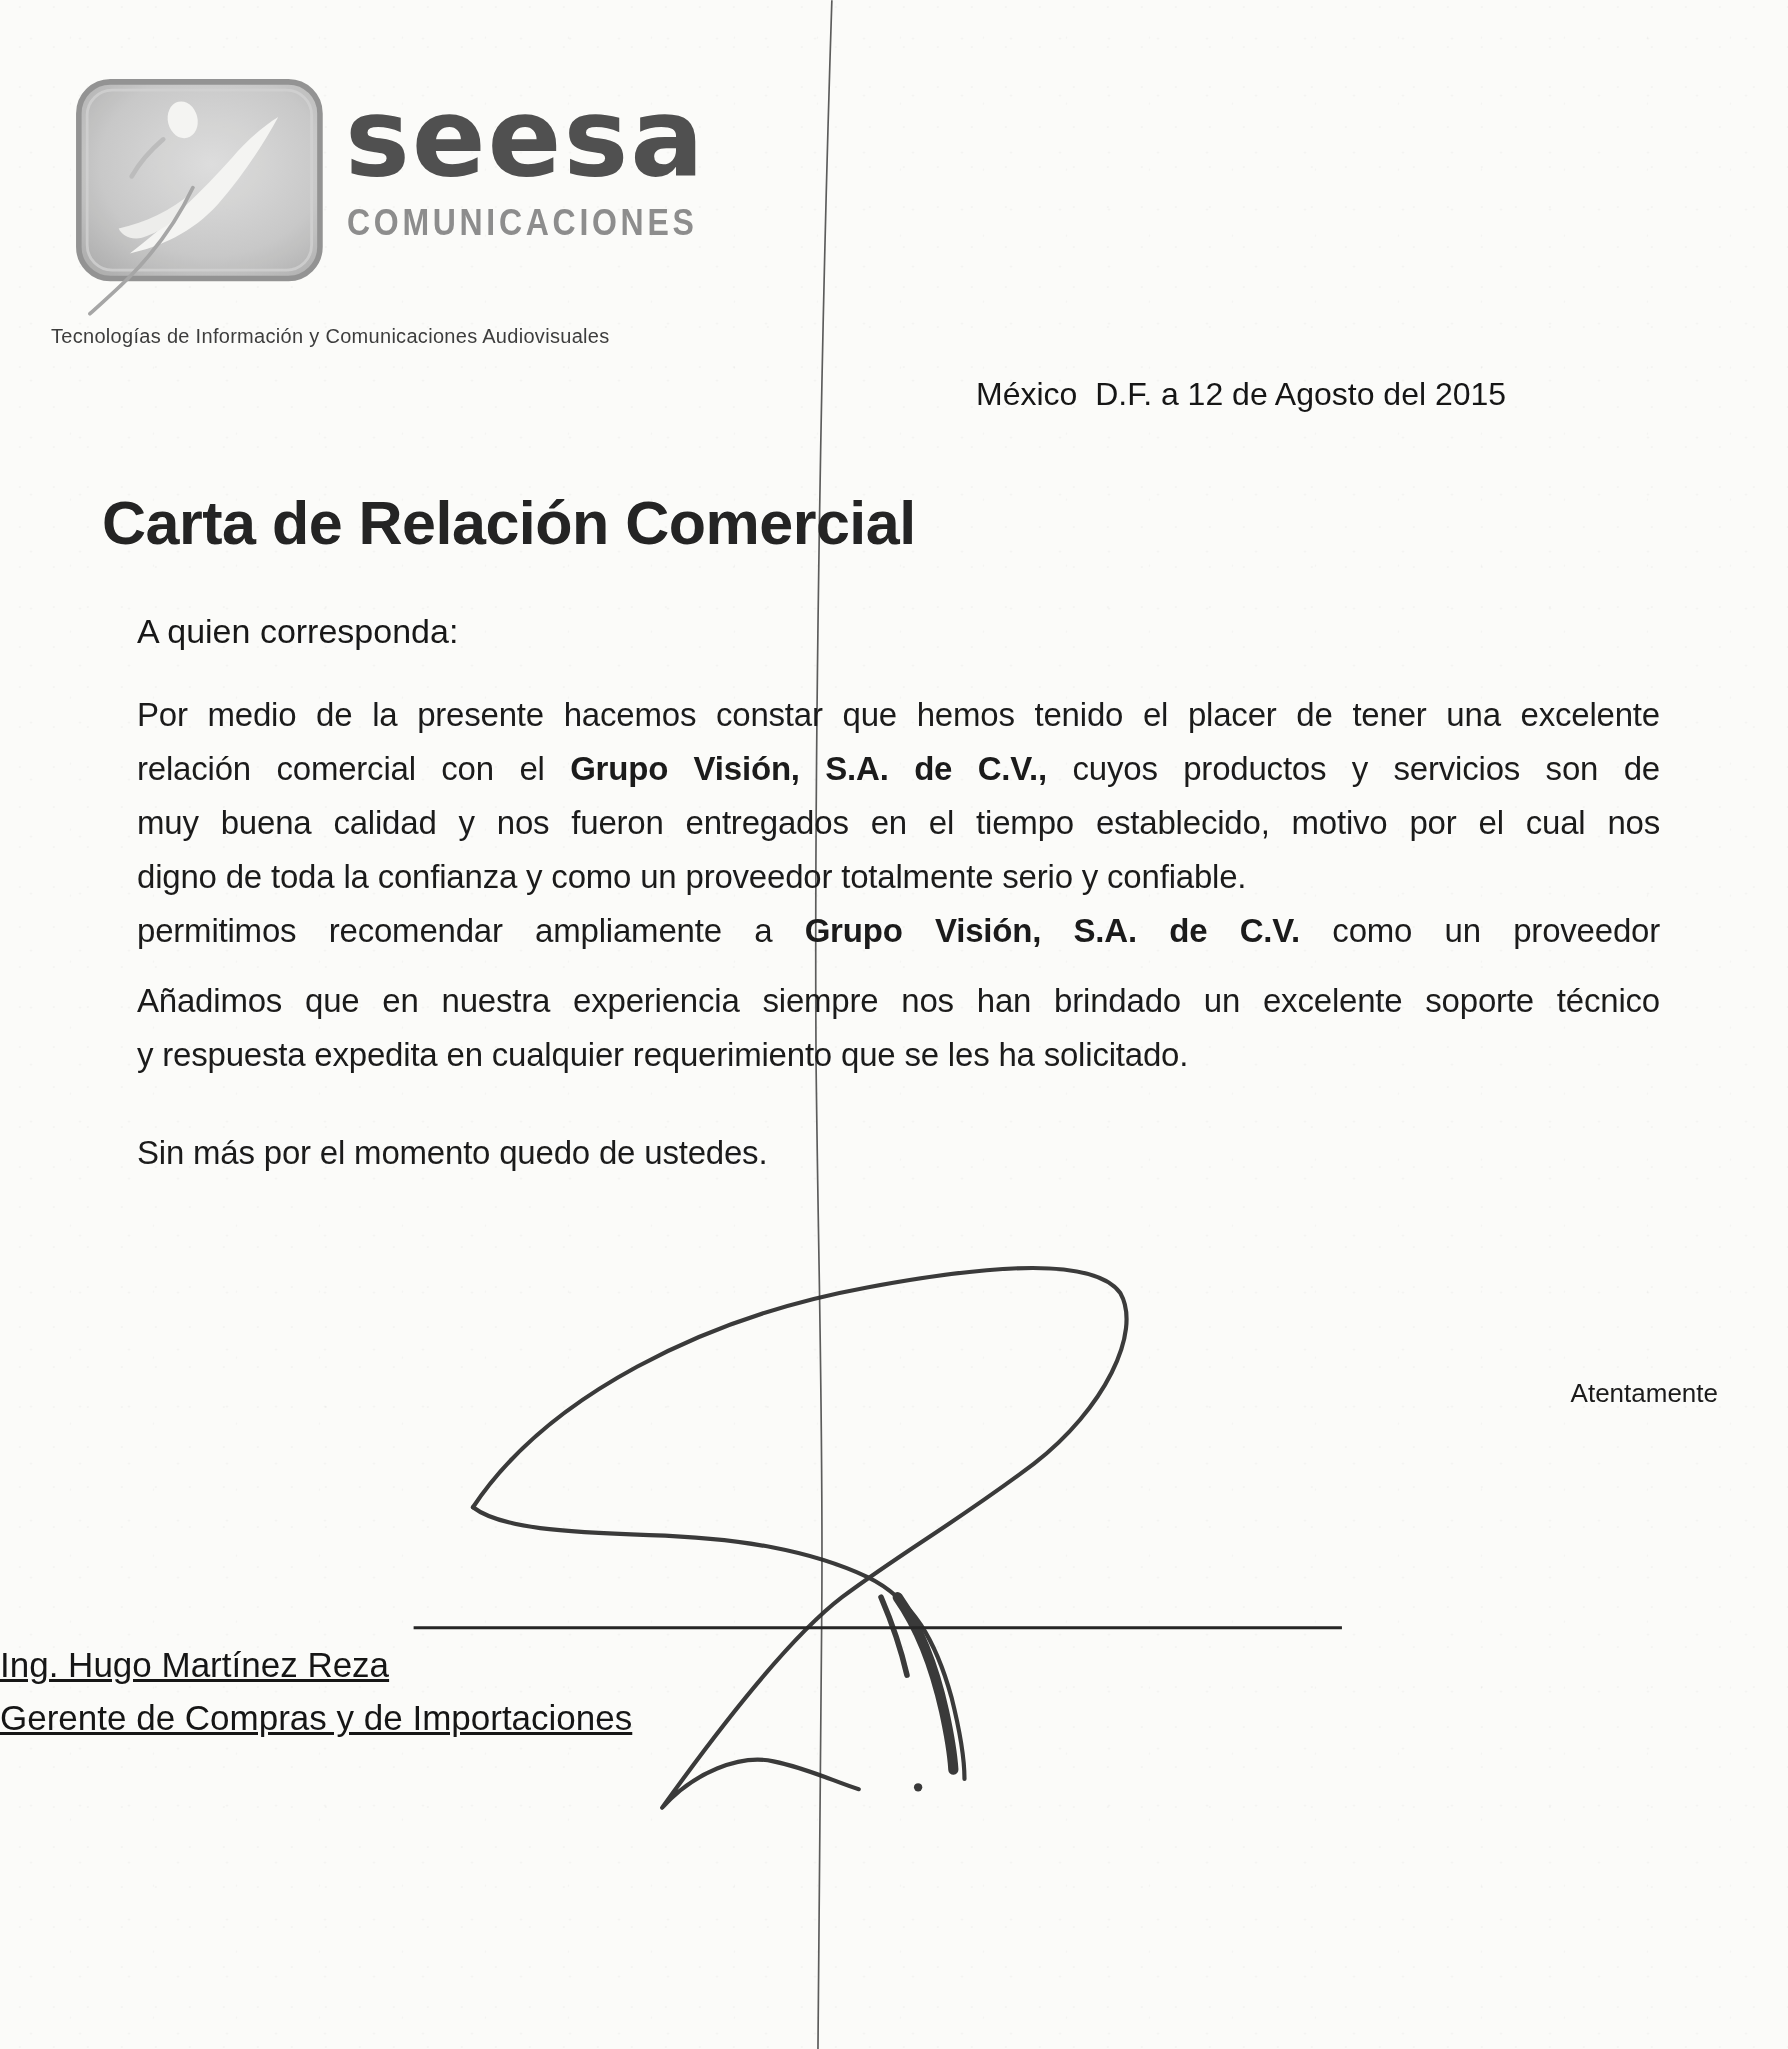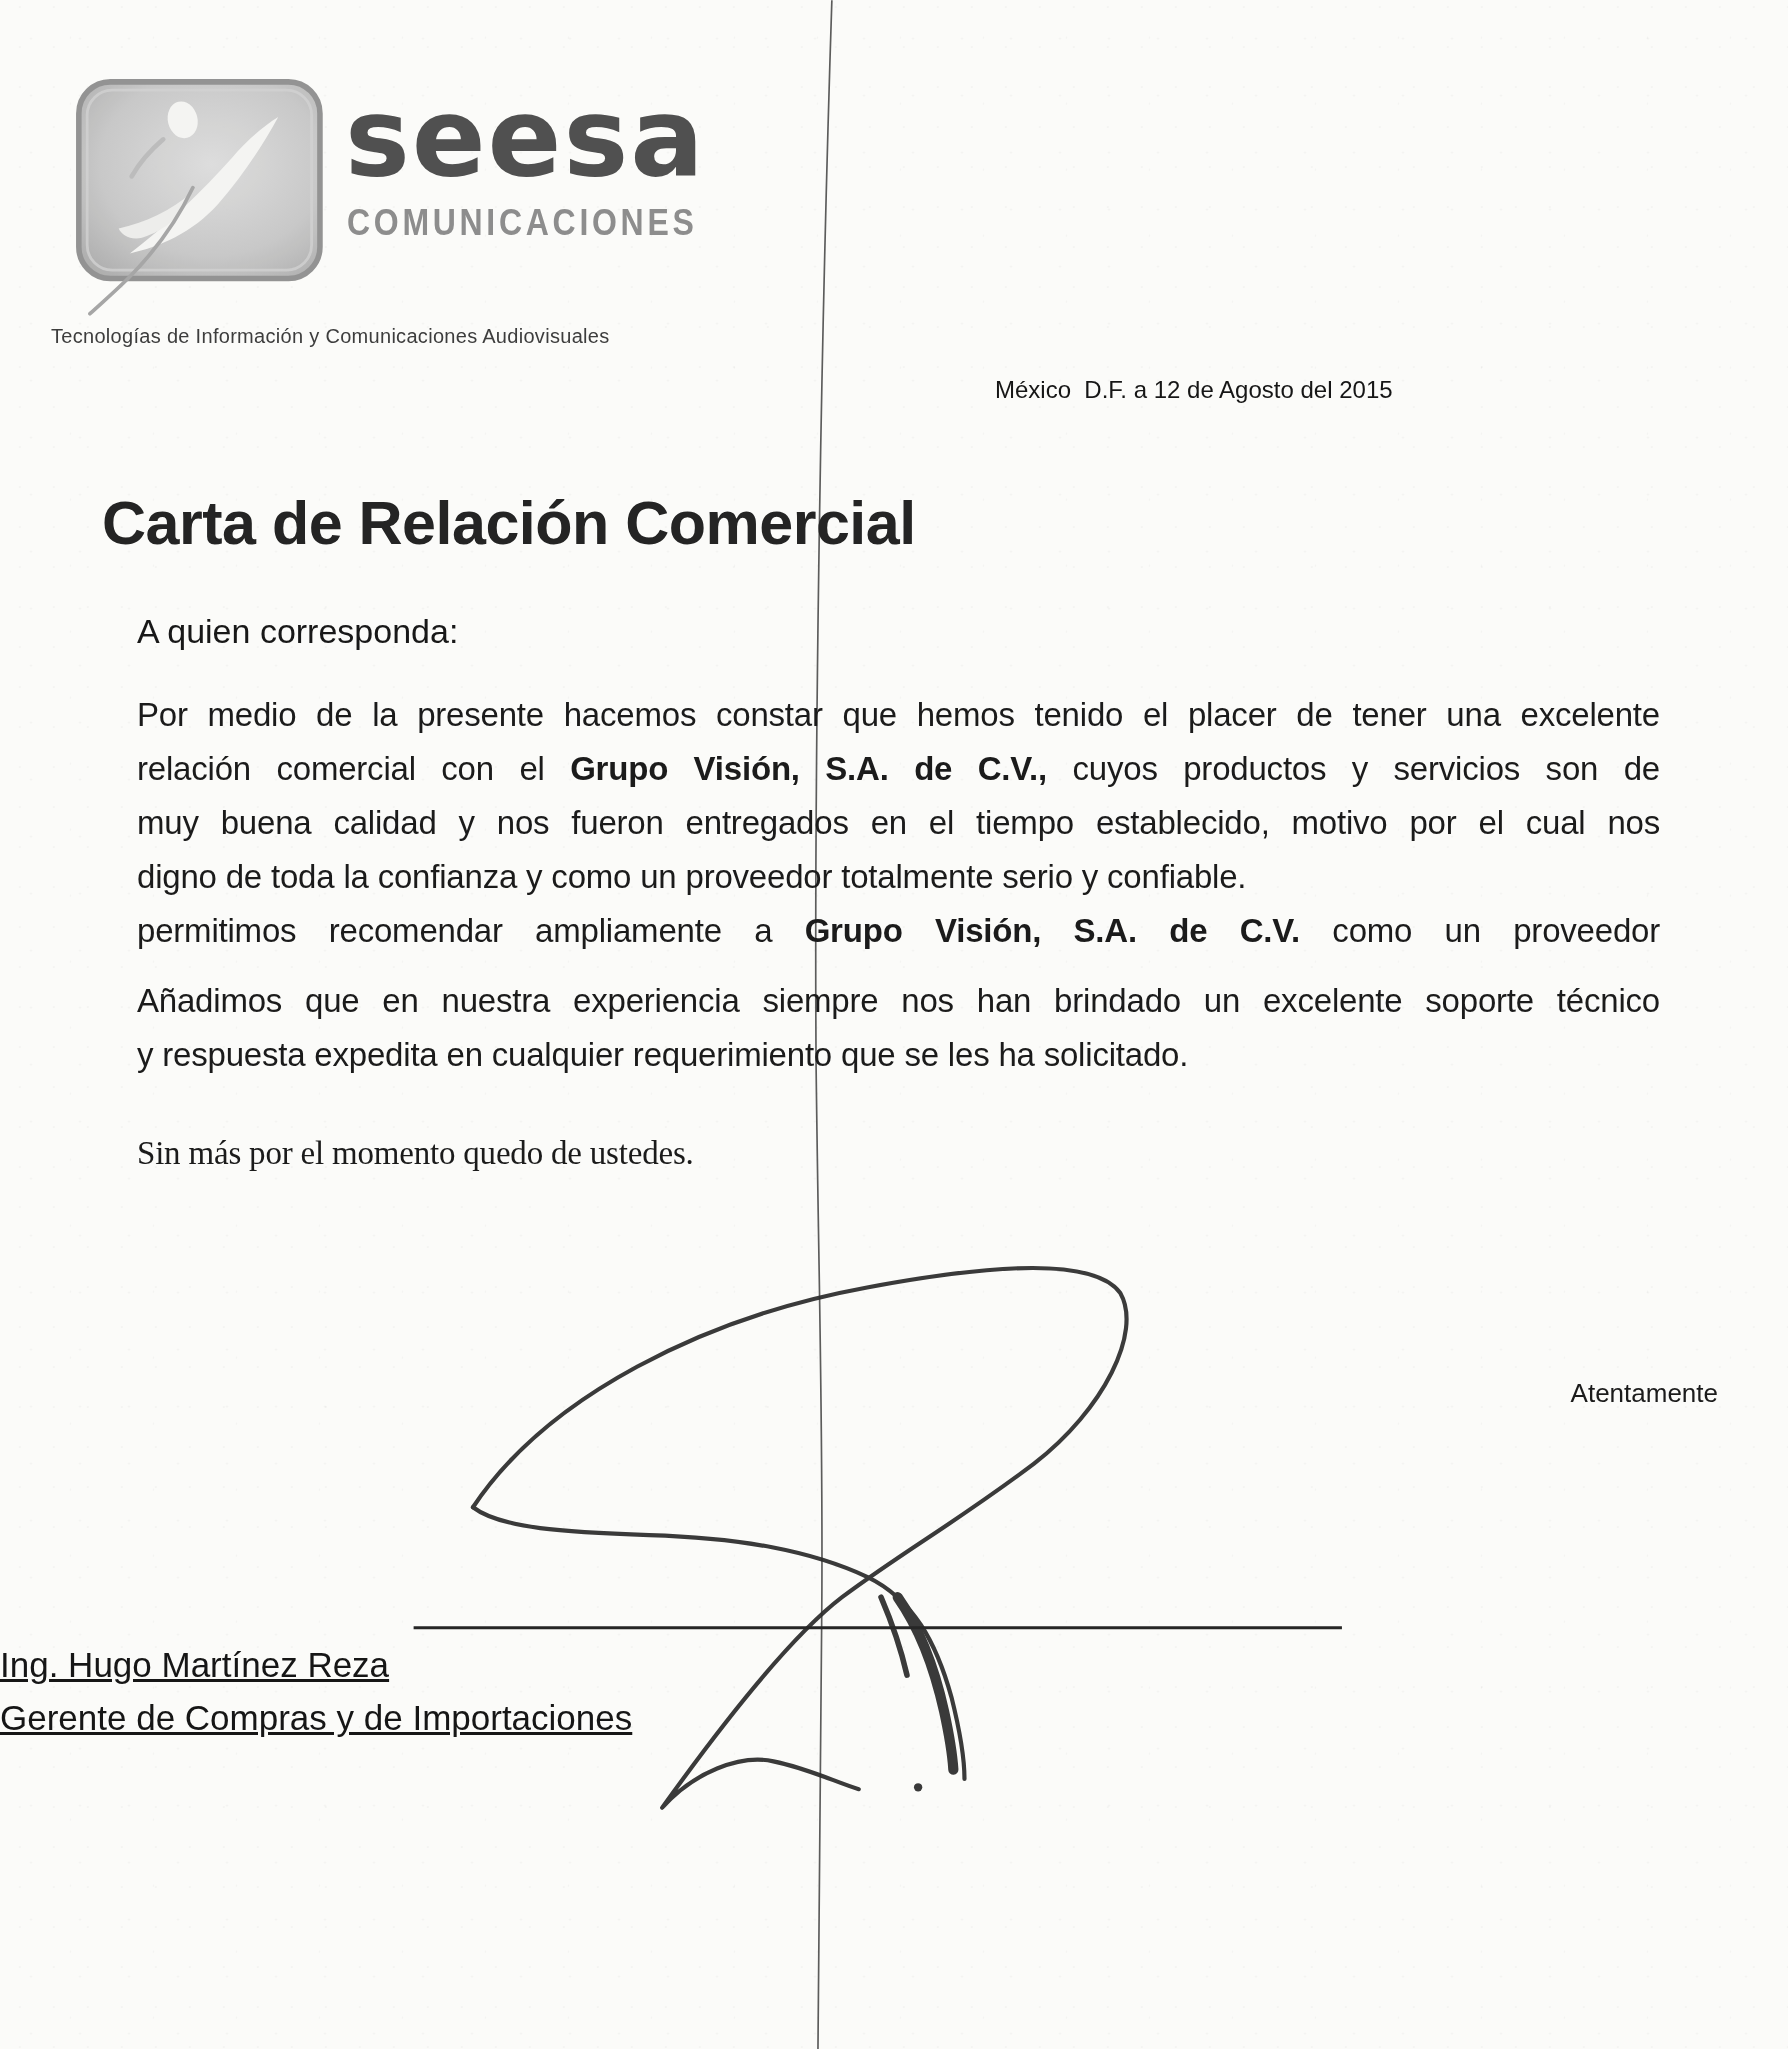--- a/index.html
+++ b/index.html
@@ -28,36 +28,36 @@
     left:347px;top:203px;font-size:32px;line-height:1;color:#8d8d8d;
     letter-spacing:3.7px;font-weight:bold;
     transform:scaleY(1.18);transform-origin:top left;
     filter:blur(0.4px);
   }
   #tagline{
     left:51px;top:325px;font-size:20px;color:#3d3d3d;letter-spacing:0.3px;
     filter:blur(0.3px);
   }
   #dateline{
-    left:976px;top:376px;font-size:24px;color:#161616;white-space:pre;margin-left:19px;
+    left:976px;top:376px;font-size:32px;color:#161616;white-space:pre;
   }
   #title{
     left:102px;top:488px;width:1521px;text-align:left;
     font-size:61px;font-weight:bold;color:#242424;letter-spacing:-0.5px;
   }
   #salutation{
     left:137px;top:612px;font-size:34px;font-weight:normal;color:#181818;
   }
   .para{left:137px;width:1523px;font-size:33px;color:#1b1b1b;letter-spacing:-0.2px;}
   .bline{height:54px;line-height:54px;white-space:nowrap;text-align:left;}
   .bline.just{white-space:normal;text-align:justify;text-align-last:justify;}
   .b{font-weight:bold;margin-top:13px;}
   #para1{top:688px;}
   #para2{top:974px;}
-  #para3{top:1126px;font-family:Liberation Serif, serif;}
+  #para3{top:1126px;}
   #closing{
     left:0;top:1378px;width:1718px;text-align:right;font-size:26px;color:#1b1b1b;
   }
   #signer{
     left:0;top:1638px;width:1722px;text-align:left;
     font-size:35px;line-height:53px;color:#161616;text-decoration:underline;
   }
   #overlay{left:0;top:0;width:1788px;height:2050px;pointer-events:none;}
 </style>
 </head>

